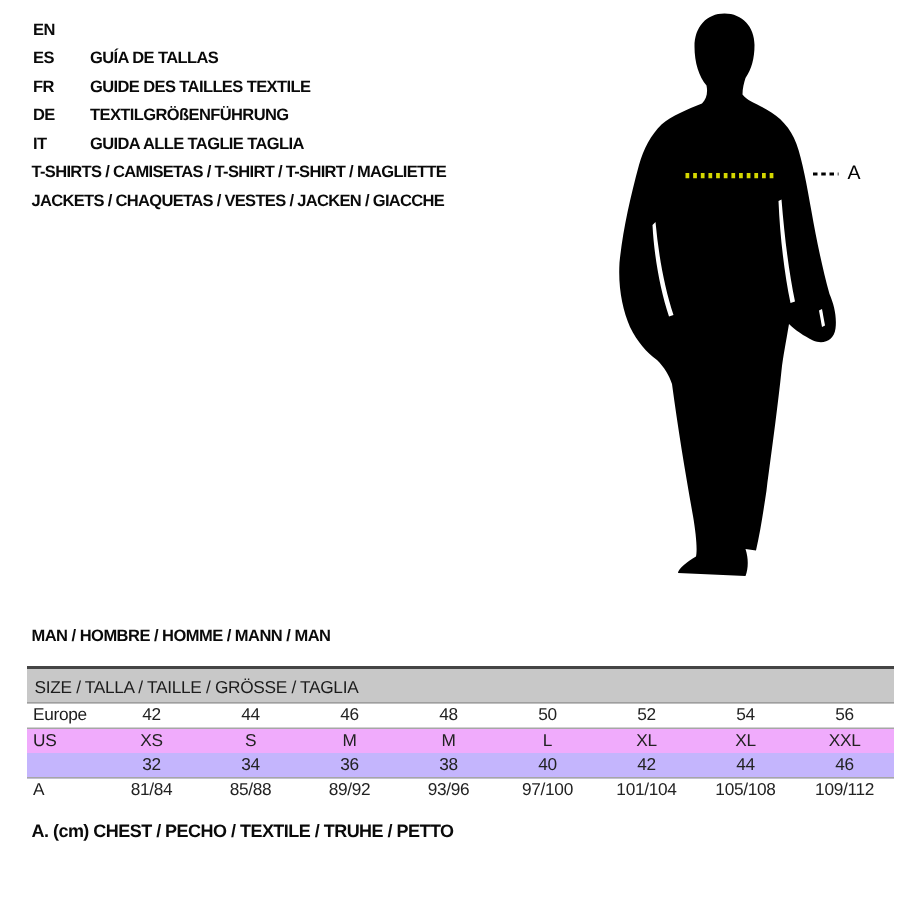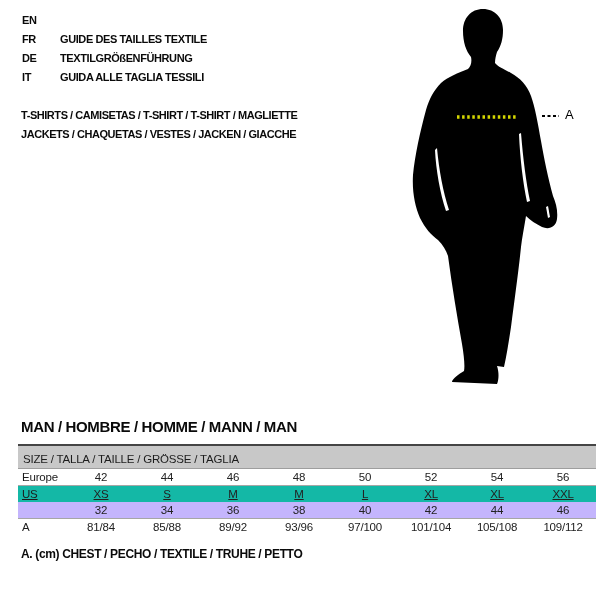--- a/index.html
+++ b/index.html
@@ -10,57 +10,61 @@
   
   .lang-list{position:absolute;left:22px;top:11px;}
   .lang-row{display:flex;line-height:19px;font-size:11px;font-weight:700;letter-spacing:-0.4px;}
   .lang-code{width:38px;flex:0 0 38px;}
   
   .cats{position:absolute;left:21px;top:106px;font-size:11px;font-weight:700;letter-spacing:-0.45px;line-height:19px;}
   
   .figure-svg{position:absolute;left:0;top:0;pointer-events:none;}
   .measure-a{position:absolute;left:565px;top:107px;font-size:13px;font-weight:400;color:#000;}
   
-  .man-title{position:absolute;left:21px;top:418px;font-size:15px;font-weight:700;letter-spacing:-0.35px;}
+  .man-title{position:absolute;left:21px;top:418px;font-size:11px;font-weight:700;letter-spacing:-0.35px;}
   
   .tablewrap{position:absolute;left:18px;top:444px;}
   table{border-collapse:collapse;table-layout:fixed;width:578px;border-top:2px solid #454545;}
   col.c-label{width:50px;}
   col.c-val{width:66px;}
   th{
     background:#c8c8c8;font-weight:400;text-align:left;font-size:11.5px;
     padding:6px 0 2px 5px;height:14px;border-bottom:1px solid #9e9e9e;
     letter-spacing:-0.2px;color:#1c1c1c;
   }
   td{height:16px;text-align:center;font-size:11.5px;color:#222;padding:0;letter-spacing:-0.2px;}
   td.lbl{text-align:left;padding-left:4px;color:#1c1c1c;}
   tr.r-europe td{border-bottom:1px solid #a6a6a6;}
-  tr.r-us td{background:#14b8a6;text-decoration:underline;}
+  tr.r-us td{background:#f0abfc;}
   tr.r-num td{background:#c4b5fd;border-bottom:1px solid #a6a6a6;}
   
   .footnote{position:absolute;left:21px;top:547px;font-size:12px;font-weight:700;letter-spacing:-0.35px;}
 </style>
 </head>
 <body>
 
 <div class="lang-list">
   <div class="lang-row">
     <span class="lang-code">EN</span>
   </div>
   <div class="lang-row">
+    <span class="lang-code">ES</span>
+    <span class="lang-label">GUÍA DE TALLAS</span>
+  </div>
+  <div class="lang-row">
     <span class="lang-code">FR</span>
     <span class="lang-label">GUIDE DES TAILLES TEXTILE</span>
   </div>
   <div class="lang-row">
     <span class="lang-code">DE</span>
     <span class="lang-label">TEXTILGRÖßENFÜHRUNG</span>
   </div>
   <div class="lang-row">
     <span class="lang-code">IT</span>
-    <span class="lang-label">GUIDA ALLE TAGLIA TESSILI</span>
+    <span class="lang-label">GUIDA ALLE TAGLIE TAGLIA</span>
   </div>
 </div>
 
 <div class="cats">
   <div>T-SHIRTS / CAMISETAS / T-SHIRT / T-SHIRT / MAGLIETTE</div>
   <div>JACKETS / CHAQUETAS / VESTES / JACKEN / GIACCHE</div>
 </div>
 
 <svg class="figure-svg" width="600" height="600" viewBox="0 0 600 600" aria-hidden="true">
   <path fill="#000000" d="

